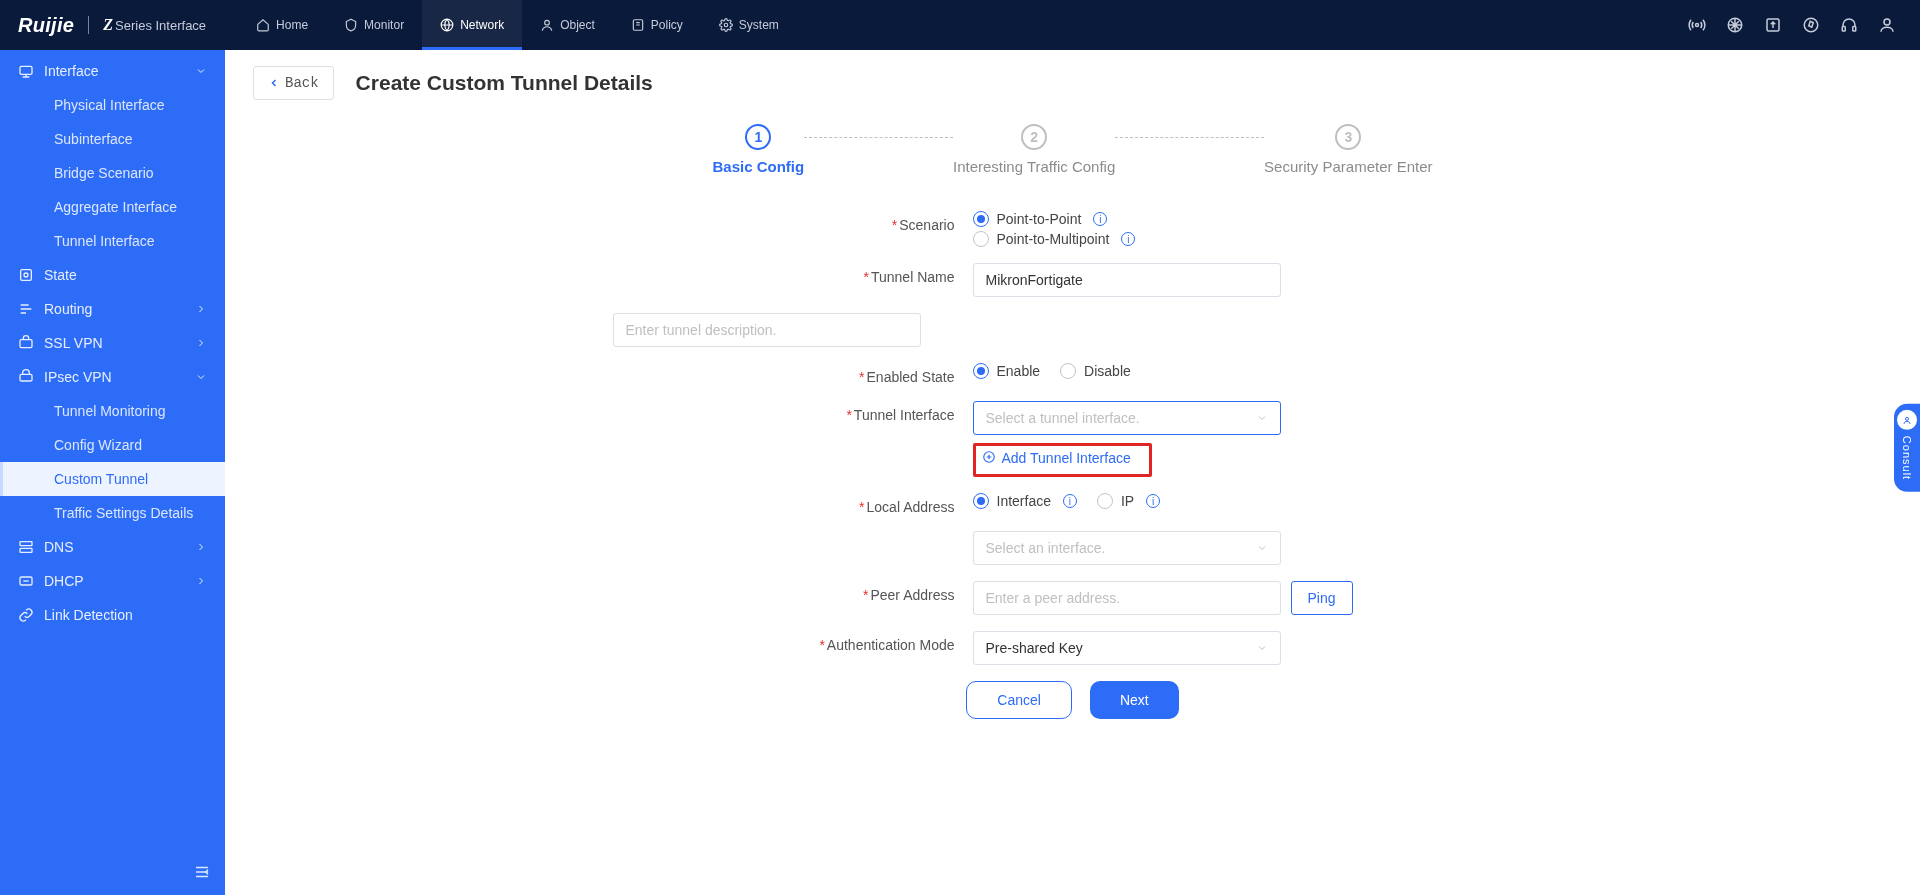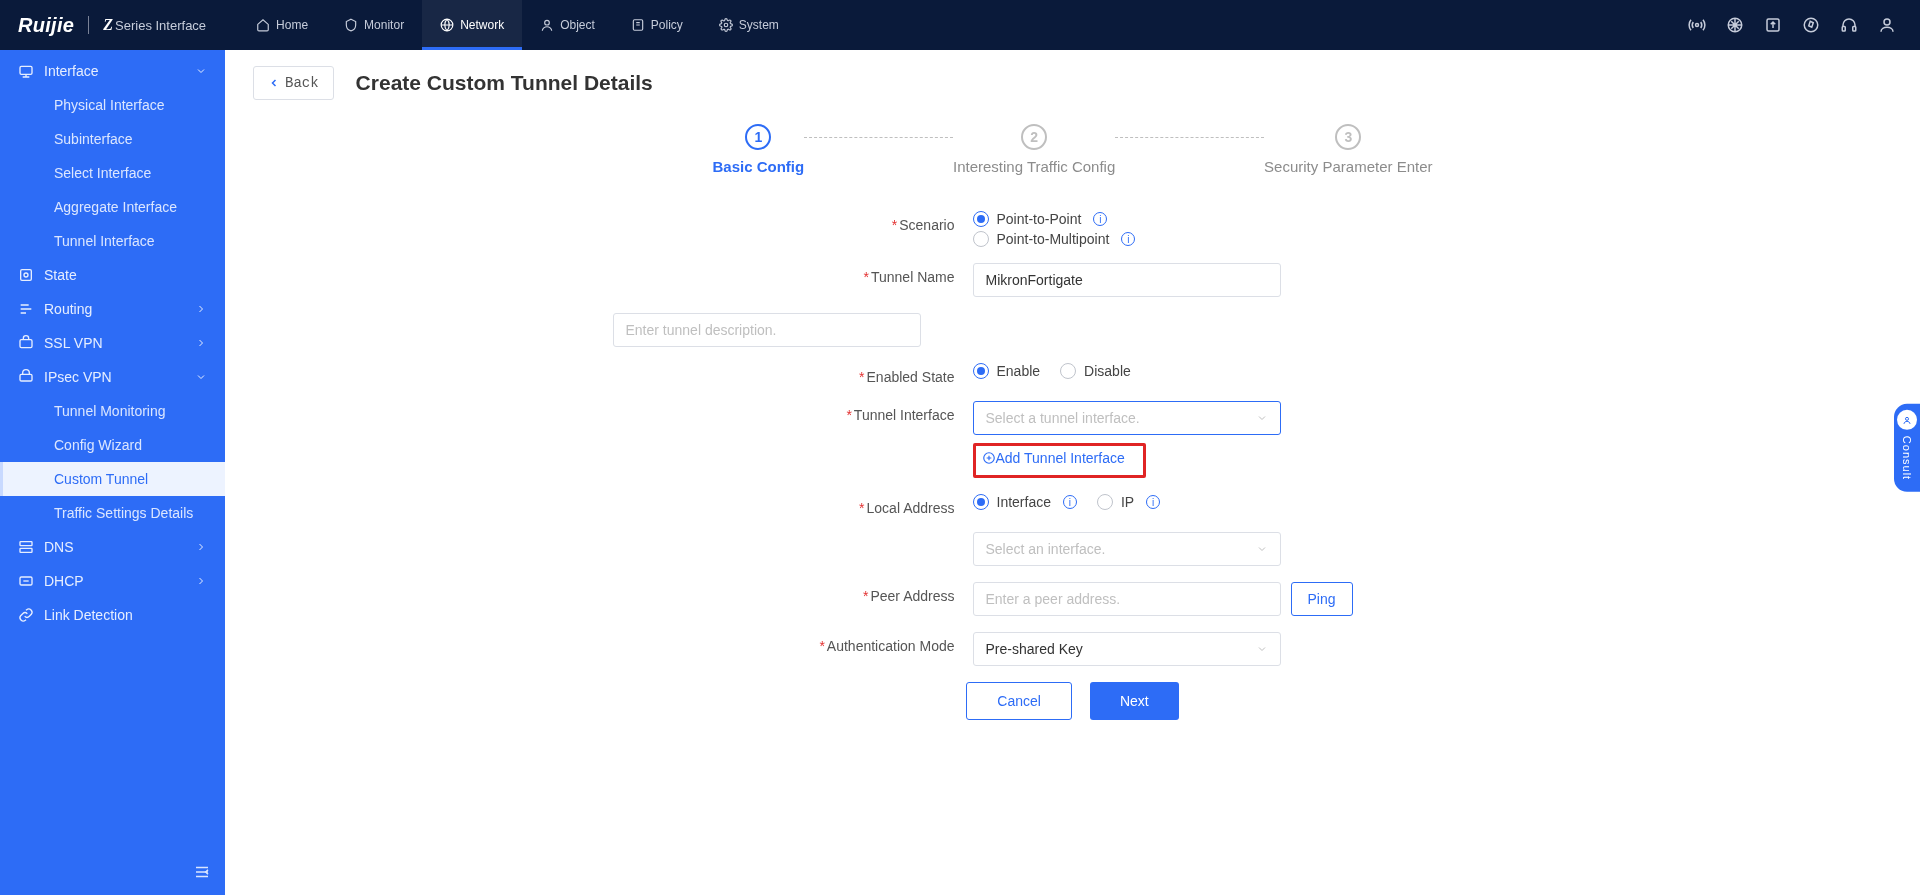--- a/index.html
+++ b/index.html
@@ -74,24 +74,24 @@
   .radio-item{display:flex;align-items:center;gap:8px;font-size:14px;color:#444;}
   .info-icon{width:14px;height:14px;border:1px solid var(--blue);color:var(--blue);font-size:10px;border-radius:50%;display:inline-flex;align-items:center;justify-content:center;margin-left:4px;cursor:pointer;}
   input[type=radio]{appearance:none;width:16px;height:16px;border-radius:50%;border:1px solid #c0c4cc;cursor:pointer;position:relative;margin:0;}
   input[type=radio]:checked{border-color:var(--blue);}
   input[type=radio]:checked::after{content:"";position:absolute;inset:3px;border-radius:50%;background:var(--blue);}
   .text-input, .select-input{height:34px;width:308px;border:1px solid var(--border);border-radius:3px;padding:9px 12px;font-size:14px;color:#333;}
   .select-input{display:flex;align-items:center;justify-content:space-between;cursor:pointer;background:#fff;}
   .select-input .placeholder{color:#bfbfbf;}
   .select-input.highlight{border-color:var(--blue);}
   .text-input::placeholder{color:#bfbfbf;}
-  .link-btn{color:var(--blue);font-size:14px;display:inline-flex;align-items:center;cursor:pointer;}
+  .link-btn{color:var(--blue);font-size:14px;display:inline-flex;align-items:flex-start;gap:6px;cursor:pointer;}
   .ping-btn{height:34px;border:1px solid var(--blue);color:var(--blue);background:#fff;border-radius:3px;padding:0 16px;font-size:14px;cursor:pointer;}
   .footer-btns{display:flex;gap:18px;justify-content:center;margin-top:14px;}
-  .btn{height:38px;padding:0 30px;border-radius:3px;font-size:14px;cursor:pointer;display:inline-flex;align-items:center;}
+  .btn{height:38px;padding:0 30px;border-radius:10px;font-size:14px;cursor:pointer;display:inline-flex;align-items:center;}
   .btn.secondary{background:#fff;border:1px solid var(--blue);color:var(--blue);}
   .btn.primary{background:var(--blue);color:#fff;border:none;}
   .red-box{border:3px solid #e02424;display:inline-block;padding:4px 18px 6px 6px;border-radius:2px;}
 
   
   .consult{position:fixed;right:0;top:50%;transform:translateY(-50%);width:26px;background:var(--blue);color:#fff;border-radius:13px 0 0 13px;padding:6px 0 12px;display:flex;flex-direction:column;align-items:center;gap:4px;font-size:11px;cursor:pointer;}
   .consult-avatar{width:20px;height:20px;border-radius:50%;background:#fff;display:flex;align-items:center;justify-content:center;margin-bottom:2px;}
   .consult span{writing-mode:vertical-rl;letter-spacing:1px;}
 
 </style>
@@ -201,21 +201,21 @@
               <path d="M7 21h10M12 17v4"></path>
             </svg>
           <span class="lbl">Interface</span>
           <svg width="12" height="12" viewBox="0 0 24 24" fill="none" stroke="currentColor" stroke-width="2">
               <path d="M6 9l6 6 6-6"></path>
             </svg>
         </div>
         <div class="menu-sub">
           <div class="menu-sub-item">Physical Interface</div>
           <div class="menu-sub-item">Subinterface</div>
-          <div class="menu-sub-item">Select Interface</div>
+          <div class="menu-sub-item">Bridge Scenario</div>
           <div class="menu-sub-item">Aggregate Interface</div>
           <div class="menu-sub-item">Tunnel Interface</div>
         </div>
       </div>
 
       <div class="menu-head">
         <svg width="16" height="16" viewBox="0 0 24 24" fill="none" stroke="currentColor" stroke-width="2">
             <rect x="4" y="4" width="16" height="16" rx="2"></rect>
             <circle cx="12" cy="12" r="3"></circle>
           </svg>

